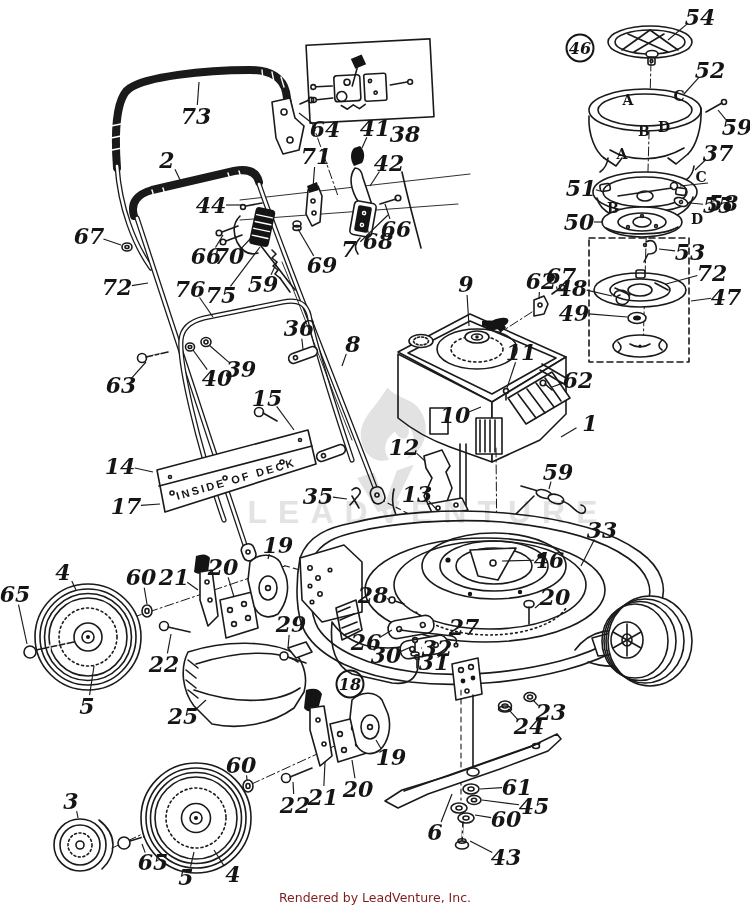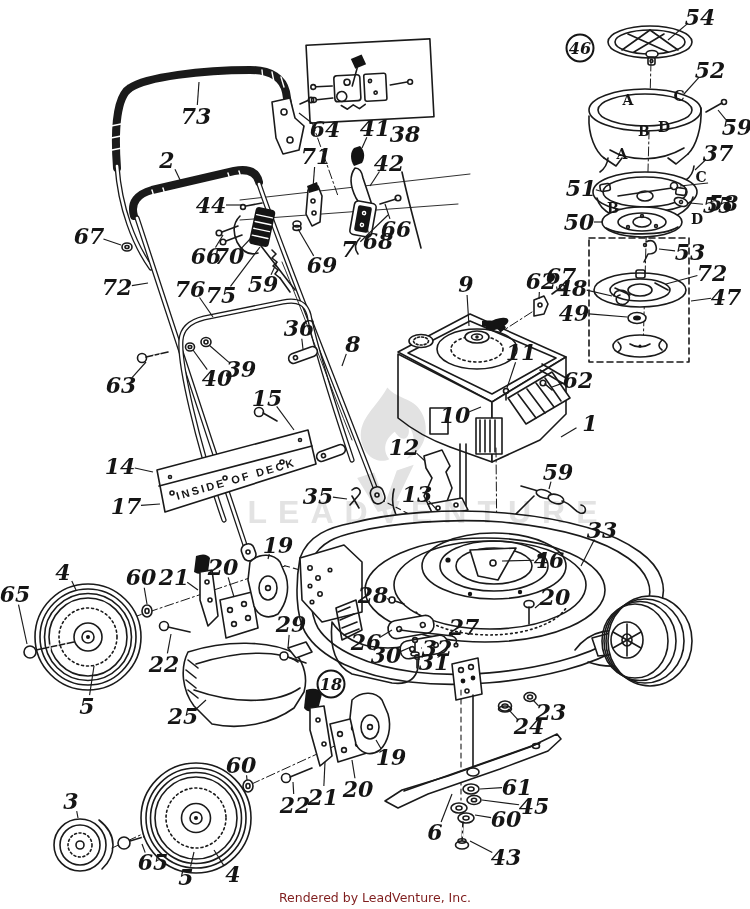--- a/index.html
+++ b/index.html
@@ -649,21 +649,21 @@
     <div class="callout" style="left: 558px; top: 472px;">59</div>
     <div class="callout" style="left: 602px; top: 530px;">33</div>
     <div class="callout" style="left: 549px; top: 560px;">46</div>
     <div class="callout" style="left: 555px; top: 597px;">20</div>
     <div class="callout" style="left: 373px; top: 595px;">28</div>
     <div class="callout" style="left: 464px; top: 627px;">27</div>
     <div class="callout" style="left: 366px; top: 642px;">26</div>
     <div class="callout" style="left: 386px; top: 655px;">30</div>
     <div class="callout" style="left: 437px; top: 648px;">32</div>
     <div class="callout" style="left: 434px; top: 662px;">31</div>
-    <div class="callout circled" style="left: 331px; top: 684px;">18</div>
+    <div class="callout circled" style="left: 350px; top: 684px;">18</div>
     <div class="callout" style="left: 291px; top: 624px;">29</div>
     <div class="callout" style="left: 278px; top: 545px;">19</div>
     <div class="callout" style="left: 223px; top: 567px;">20</div>
     <div class="callout" style="left: 174px; top: 577px;">21</div>
     <div class="callout" style="left: 141px; top: 577px;">60</div>
     <div class="callout" style="left: 63px; top: 572px;">4</div>
     <div class="callout" style="left: 15px; top: 594px;">65</div>
     <div class="callout" style="left: 87px; top: 706px;">5</div>
     <div class="callout" style="left: 164px; top: 664px;">22</div>
     <div class="callout" style="left: 183px; top: 716px;">25</div>

